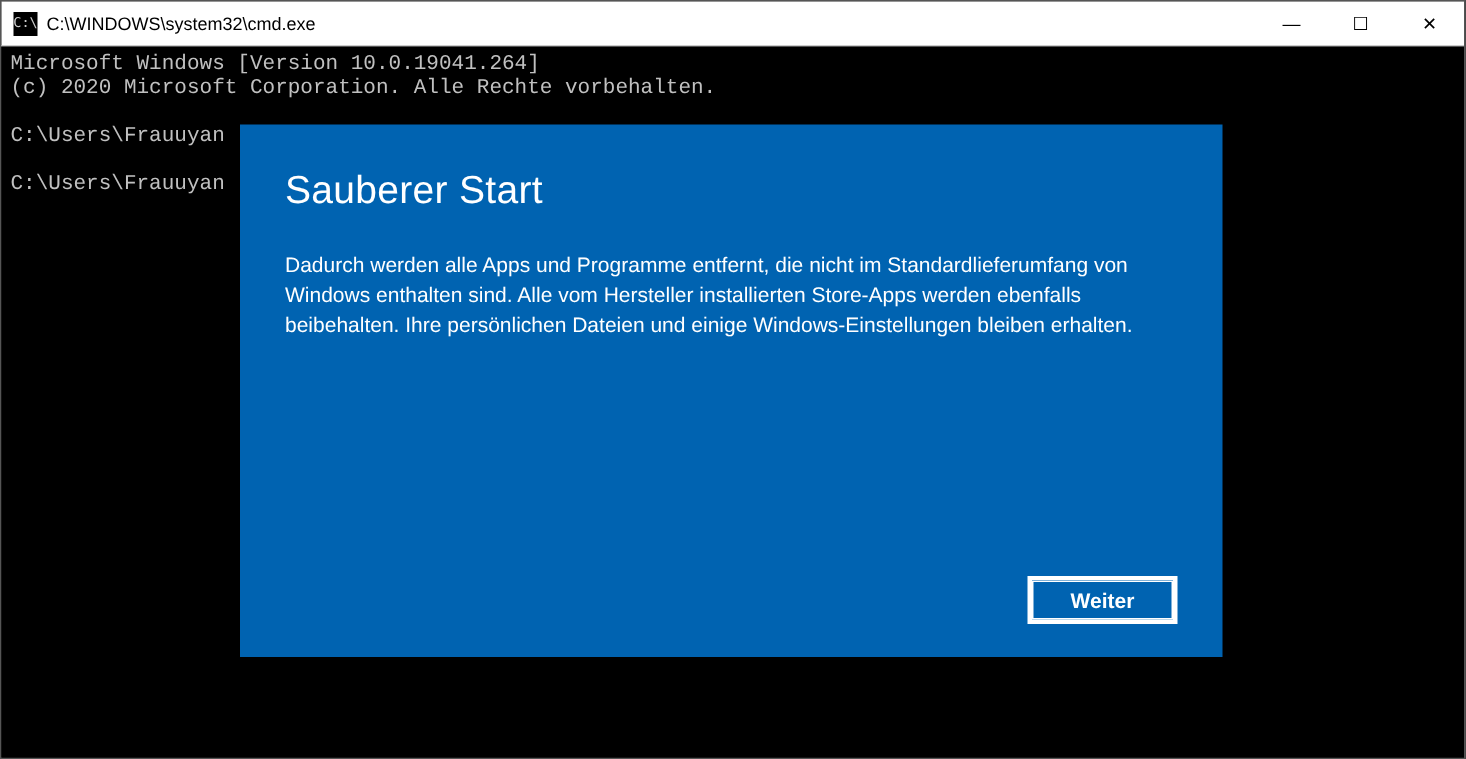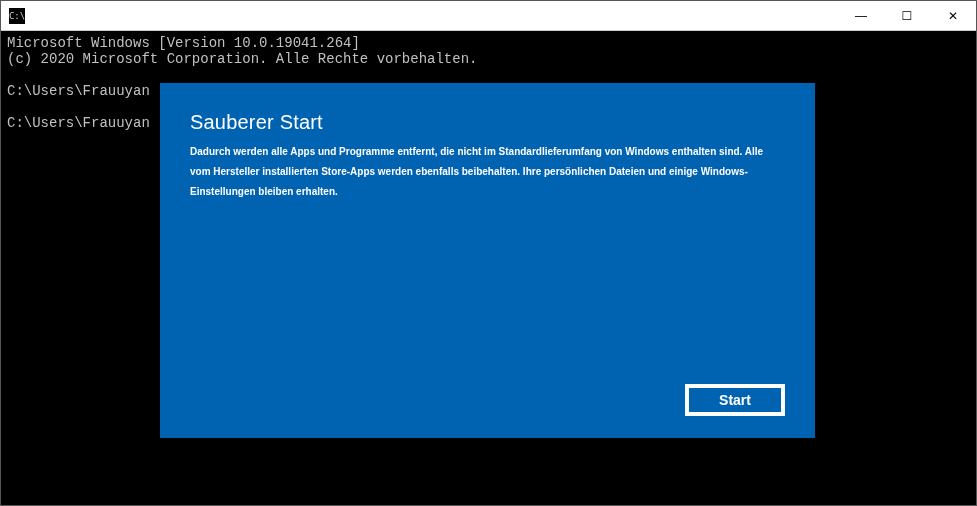--- a/index.html
+++ b/index.html
@@ -35,24 +35,24 @@
   }
 
   
   .dialog {
     position: absolute; left: 159px; top: 82px; width: 655px; height: 355px;
     background: #0063b1; color: #fff; padding: 28px 30px 22px 30px;
     display: flex; flex-direction: column;
     box-shadow: 0 2px 8px rgba(0,0,0,0.4);
   }
   .dialog h1 {
-    font-size: 20px; font-weight: 400; letter-spacing: 0.2px; margin-bottom: 8px;
+    font-size: 26px; font-weight: 400; letter-spacing: 0.2px; margin-bottom: 24px;
   }
   .dialog .body {
-    font-size: 10px; line-height: 20px; font-weight: 700;
+    font-size: 14px; line-height: 20px; font-weight: 400;
   }
   .dialog .body p.gap { margin-top: 20px; }
   .dialog .footer {
     margin-top: auto; display: flex; justify-content: flex-end; gap: 18px;
     padding-top: 10px;
   }
   .dlgbtn {
     min-width: 100px; height: 32px; padding: 0 18px;
     background: transparent; border: 2px solid #fff; color: #fff;
     font-size: 14px; font-family: inherit; cursor: pointer;
@@ -64,20 +64,21 @@
   
   .glyph { font-family: "Segoe UI Symbol", sans-serif; }
 </style>
 </head>
 <body>
 
 <div class="cmd-window">
 
   <div class="titlebar">
     <div class="icon">C:\</div>
+    <div class="title">C:\WINDOWS\system32\cmd.exe</div>
     <div class="spacer"></div>
     <div class="winbtn">
       <span class="glyph">—</span>
     </div>
     <div class="winbtn">
       <span class="glyph">☐</span>
     </div>
     <div class="winbtn close">
       <span class="glyph">✕</span>
     </div>
@@ -89,17 +90,17 @@
 C:\Users\Frauuyan
 
 C:\Users\Frauuyan</div>
 
   <div class="dialog">
     <h1>Sauberer Start</h1>
     <div class="body">
       <p>Dadurch werden alle Apps und Programme entfernt, die nicht im Standardlieferumfang von Windows enthalten sind. Alle vom Hersteller installierten Store-Apps werden ebenfalls beibehalten. Ihre persönlichen Dateien und einige Windows-Einstellungen bleiben erhalten.</p>
     </div>
     <div class="footer">
-      <button class="dlgbtn primary">Start</button>
+      <button class="dlgbtn primary">Weiter</button>
     </div>
   </div>
 
 </div>
 
 </body></html>

